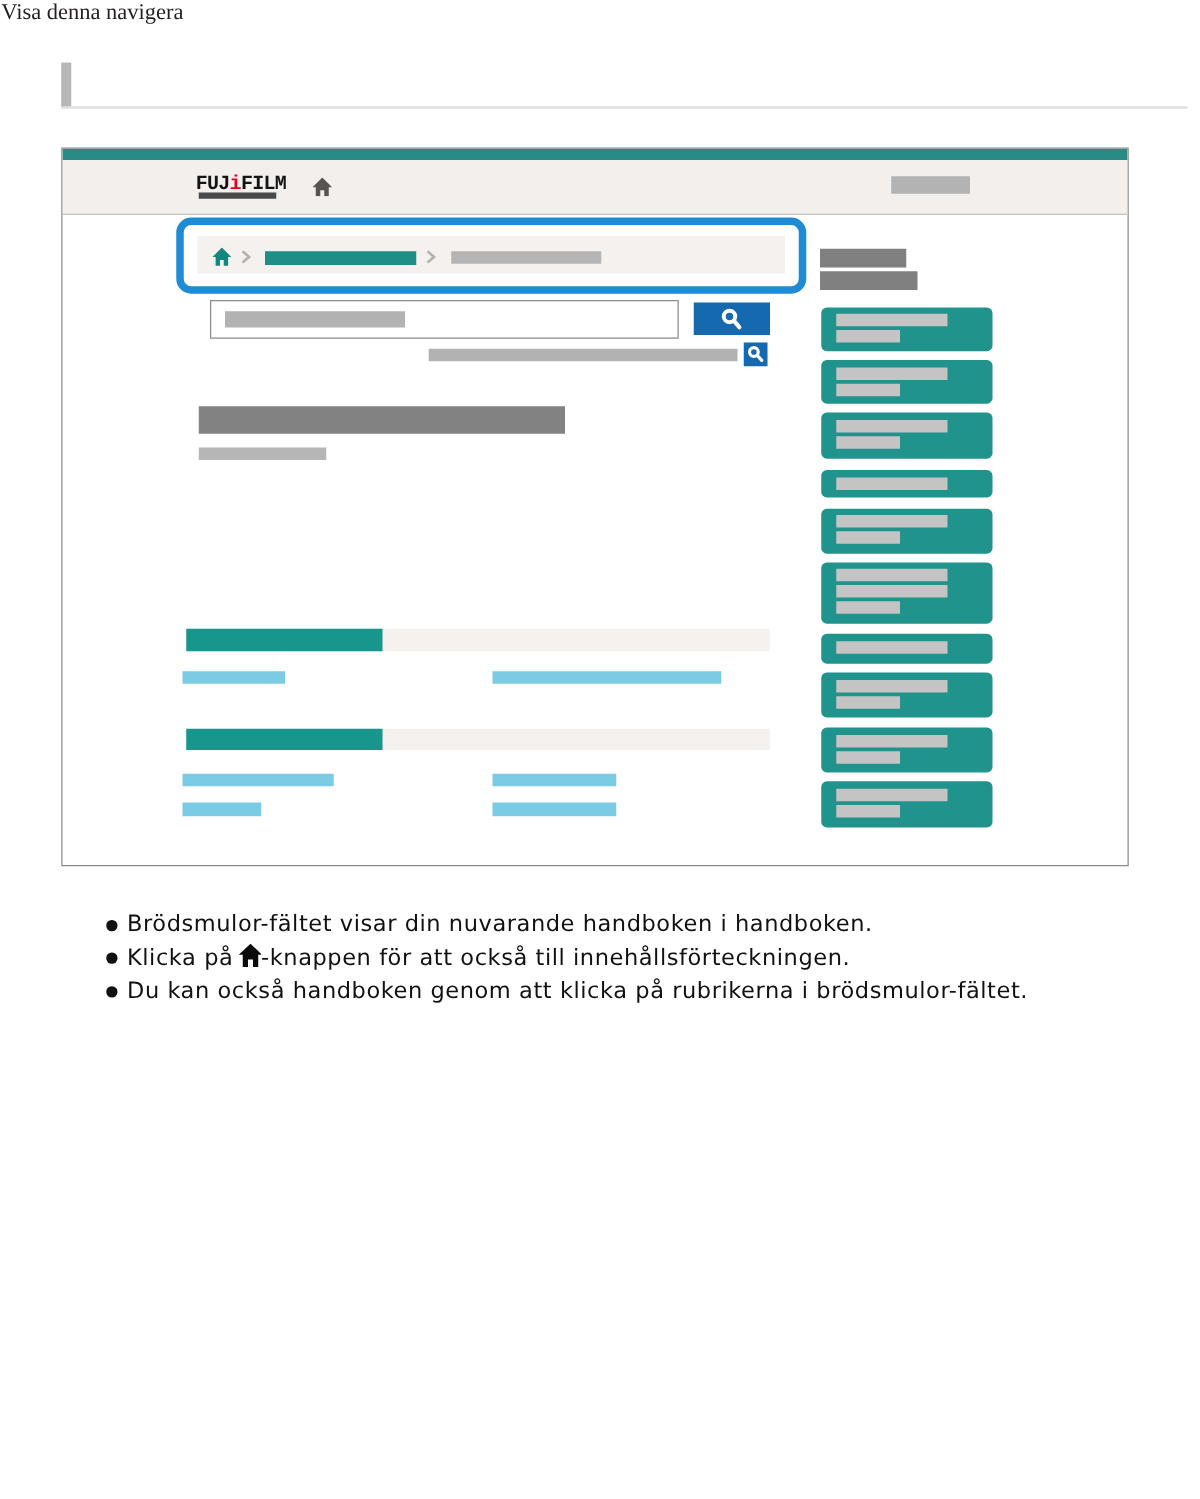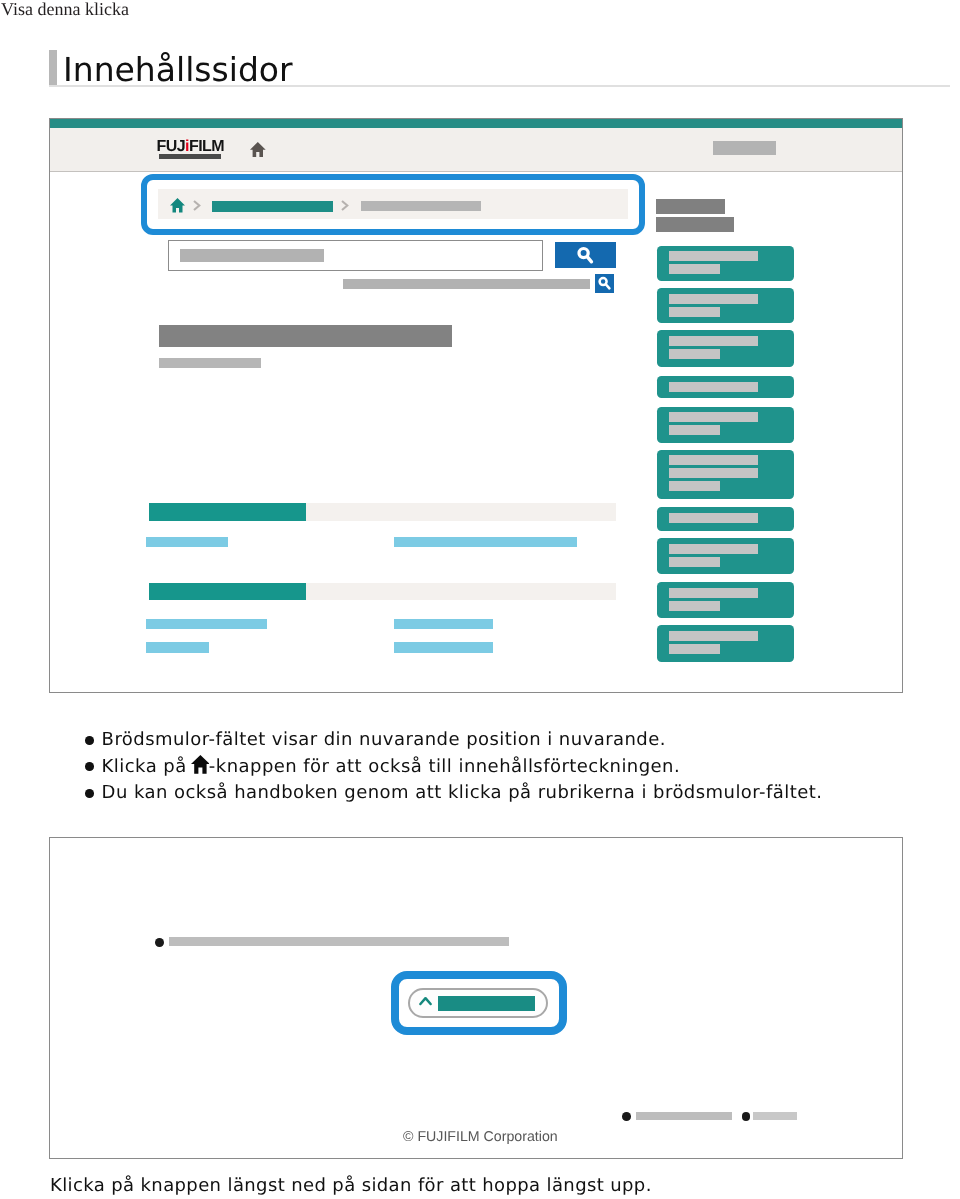--- a/index.html
+++ b/index.html
@@ -14,21 +14,21 @@
               font-family:"DejaVu Sans",sans-serif;font-weight:400;}
   .title-rule{position:absolute;left:49px;top:85px;width:901px;height:1.6px;background:#e0e0e0;}
 
   
   .fig1{position:absolute;left:48.5px;top:118px;width:854px;height:574.5px;border:1px solid #8a8a8a;
         background:#fff;box-sizing:border-box;overflow:hidden;}
   .f1-topbar{position:absolute;left:0;top:0;width:100%;height:9px;background:#268c85;}
   .f1-header{position:absolute;left:0;top:9px;width:100%;height:44px;background:#f2efec;
              border-bottom:1px solid #c4c1be;box-sizing:border-box;}
   .logo{position:absolute;left:107px;top:19.5px;width:68px;}
-  .logo-text{font-family:Liberation Sans, sans-serif;font-weight:bold;font-size:16px;letter-spacing:-0.55px;
+  .logo-text{font-family:Liberation Mono, monospace;font-weight:bold;font-size:16px;letter-spacing:-0.55px;
              color:#141414;line-height:16px;height:16px;}
   .logo-text .dot{color:#e2001a;}
   .logo-rule{position:absolute;left:2.5px;top:15px;width:62px;height:5px;background:#4a4a4a;}
   .home-ic{position:absolute;left:200px;top:23px;}
 
   .f1-right-chip{position:absolute;left:663.5px;top:22.4px;width:63.3px;height:13.4px;background:#b3b3b3;}
 
   
   .bc-hl{position:absolute;left:91.3px;top:54.5px;width:504px;height:61px;border:6.5px solid #1e8bd6;
          border-radius:12px;box-sizing:border-box;background:#fff;}
@@ -84,23 +84,22 @@
   .f2-fb2{position:absolute;left:692.2px;top:274.1px;width:8.7px;height:8.7px;border-radius:50%;background:#1a1a1a;}
   .f2-fbar2{position:absolute;left:703.7px;top:274.1px;width:43.7px;height:7.9px;background:#c8c8c8;}
 
   .caption{position:absolute;left:50px;top:1175px;font-family:"DejaVu Sans",sans-serif;font-size:18px;letter-spacing:0.38px;color:#111;white-space:nowrap;}
 </style>
 </head>
 <body>
 
 <div class="page">
 
-  <div class="run-head">Visa denna klicka</div>
+  <div class="run-head">Visa denna navigera</div>
   <div class="title-bar"></div>
-  <div class="title-text">Innehållssidor</div>
   <div class="title-rule"></div>
 
   <div class="fig1">
     <div class="f1-topbar"></div>
     <div class="f1-header"></div>
 
     <div class="logo">
       <div class="logo-text"><span>FUJ</span><span class="dot">i</span><span>FILM</span></div>
       <div class="logo-rule"></div>
     </div>
@@ -208,46 +207,28 @@
         <div class="card" style="top: 506.2px; height: 36.6px;">
           <div class="cb" style="top: 5.6px; width: 88.3px;"></div>
           <div class="cb" style="top: 18.6px; width: 50.3px;"></div>
         </div>
       </div>
   </div>
 
   <div id="bullets">
       <div class="bl" style="left: 85px; top: 728.7px; height: 22px;">
         <span class="dot"></span>
-        <span class="tx"><span>Brödsmulor-fältet visar din nuvarande position i nuvarande.</span></span>
+        <span class="tx"><span>Brödsmulor-fältet visar din nuvarande handboken i handboken.</span></span>
       </div>
       <div class="bl" style="left: 85px; top: 755px; height: 22px;">
         <span class="dot"></span>
         <span class="tx"><span>Klicka på </span><span class="inline-home"><svg width="18.8" height="18.7" viewBox="0 0 18.8 18.7">
               <path d="M9.4 0 L18.8 8.9 L15.6 8.9 L15.6 18.7 L11.4 18.7 L11.4 12.6 L7.4 12.6 L7.4 18.7 L3.2 18.7 L3.2 8.9 L0 8.9 Z" fill="#0a0a0a"></path>
             </svg></span><span>-knappen för att också till innehållsförteckningen.</span></span>
       </div>
       <div class="bl" style="left: 85px; top: 782px; height: 22px;">
         <span class="dot"></span>
         <span class="tx"><span>Du kan också handboken genom att klicka på rubrikerna i brödsmulor-fältet.</span></span>
       </div>
     </div>
 
-  <div class="fig2">
-    <div class="f2-bullet"></div>
-    <div class="f2-bar"></div>
-    <div class="totop-hl"></div>
-    <div class="totop-pill"></div>
-    <span class="totop-chev">
-      <svg width="13" height="10" viewBox="0 0 13 10">
-          <path d="M1.4 8 L6.5 2.2 L11.6 8" fill="none" stroke="#15887d" stroke-width="2.5" stroke-linecap="round" stroke-linejoin="round"></path>
-        </svg>
-    </span>
-    <div class="totop-teal"></div>
-    <div class="f2-copy">© FUJIFILM Corporation</div>
-    <div class="f2-fb1"></div>
-    <div class="f2-fbar1"></div>
-    <div class="f2-fb2"></div>
-    <div class="f2-fbar2"></div>
-  </div>
-
-  <div class="caption">Klicka på knappen längst ned på sidan för att hoppa längst upp.</div>
+
 </div>
 
 </body></html>

